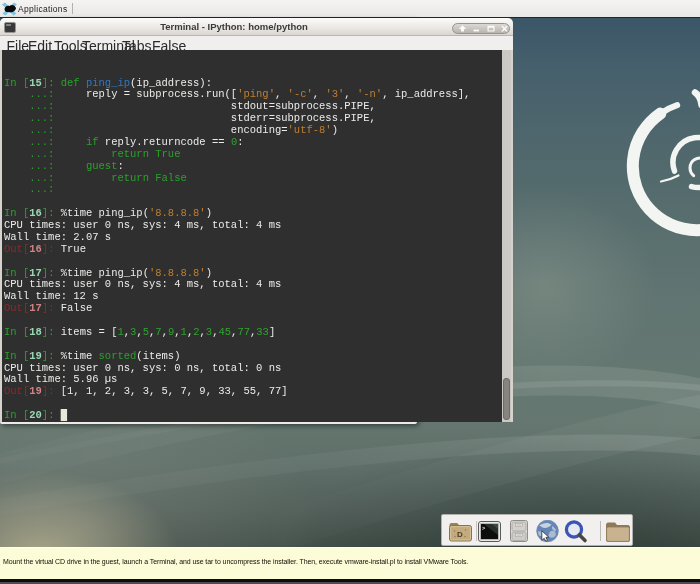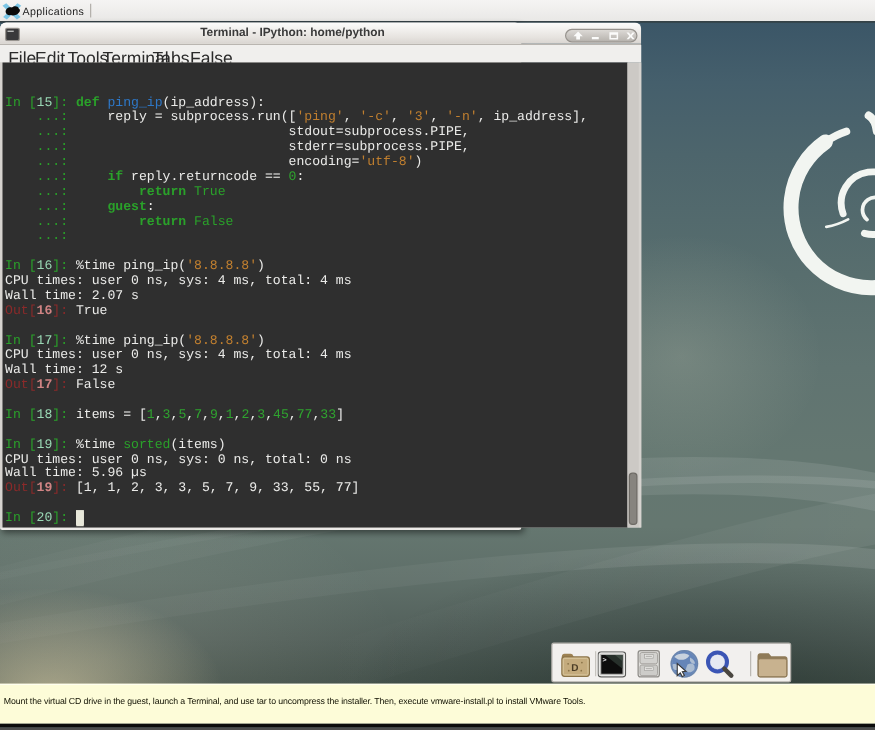--- a/index.html
+++ b/index.html
@@ -25,26 +25,26 @@
 #title{left:0;top:3px;width:468px;text-align:center;font-size:9.5px;font-weight:bold;color:#3a3a3a;}
 #btnpill{left:452px;top:4.5px;width:58px;height:11px;border-radius:5.5px;background:linear-gradient(#dcd9d5,#b7b3ae);border:1px solid #96928d;box-sizing:border-box;}
 #menubar{left:0;top:18px;width:513px;height:14px;background:#f0efed;}
 .mi{position:absolute;top:2px;font-size:14px;color:#2a2a2a;}
 #termwrap{left:0;top:32px;width:513px;height:372px;background:#d6d3cf;border-left:2px solid #d6d3cf;border-right:2px solid #d6d3cf;box-sizing:border-box;}
 #term{left:0;top:0;width:500px;height:372px;background:#2f2f2f;overflow:hidden;}
 #scrollbar{left:500px;top:0;width:9px;height:372px;background:#ccc9c5;}
 #thumb{left:1px;top:328px;width:7px;height:42px;background:#87847f;border:1px solid #6e6b66;border-radius:3px;box-sizing:border-box;}
 pre{margin:0;padding:27.5px 0 0 2px;font-family:"Liberation Mono",monospace;font-size:10.5px;line-height:11.87px;color:#ebebe9;}
 .g{color:#2aa12a;}
-.n{color:#99d8b4;font-weight:normal;} 
+.n{color:#99d8b4;font-weight:bold;} 
 .o{color:#8b2a2a;}  
 .on{color:#cf8383;font-weight:bold;} 
 .s{color:#c07f2f;margin-top:40px;}  
 .b{color:#2e78c8;font-weight:normal;} 
-.k{color:#2aa12a;font-weight:bold;} 
+.k{color:#2aa12a;font-weight:normal;} 
 .num{color:#2fa32f;}
 .cur{background:#e8e8da;color:#e8e8da;}
 
 #dock{left:441px;top:514px;width:192px;height:32px;background:#f2f0ee;border:1px solid #b3b0ab;border-radius:2px;box-sizing:border-box;}
 
 #notif{left:0;top:547px;width:700px;height:32px;background:#fdfcd8;border-top:1px solid #ffffee;box-sizing:border-box;}
 #notif div{position:absolute;left:3px;top:10px;font-size:7px;letter-spacing:-0.09px;color:#101000;}
 #blackstrip{left:0;top:579px;width:700px;height:3px;background:#0c0c0c;}
 #graystrip{left:0;top:582px;width:700px;height:2px;background:#4c4c4c;}
 </style>

